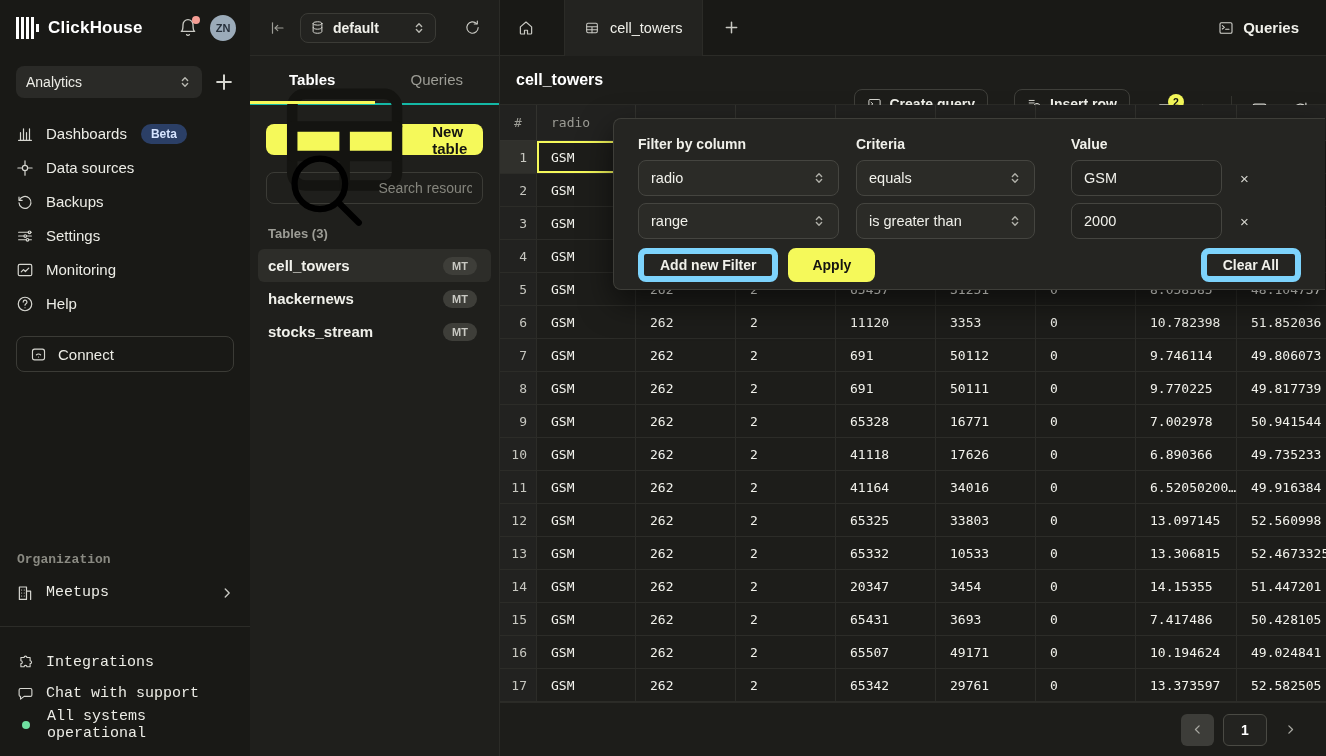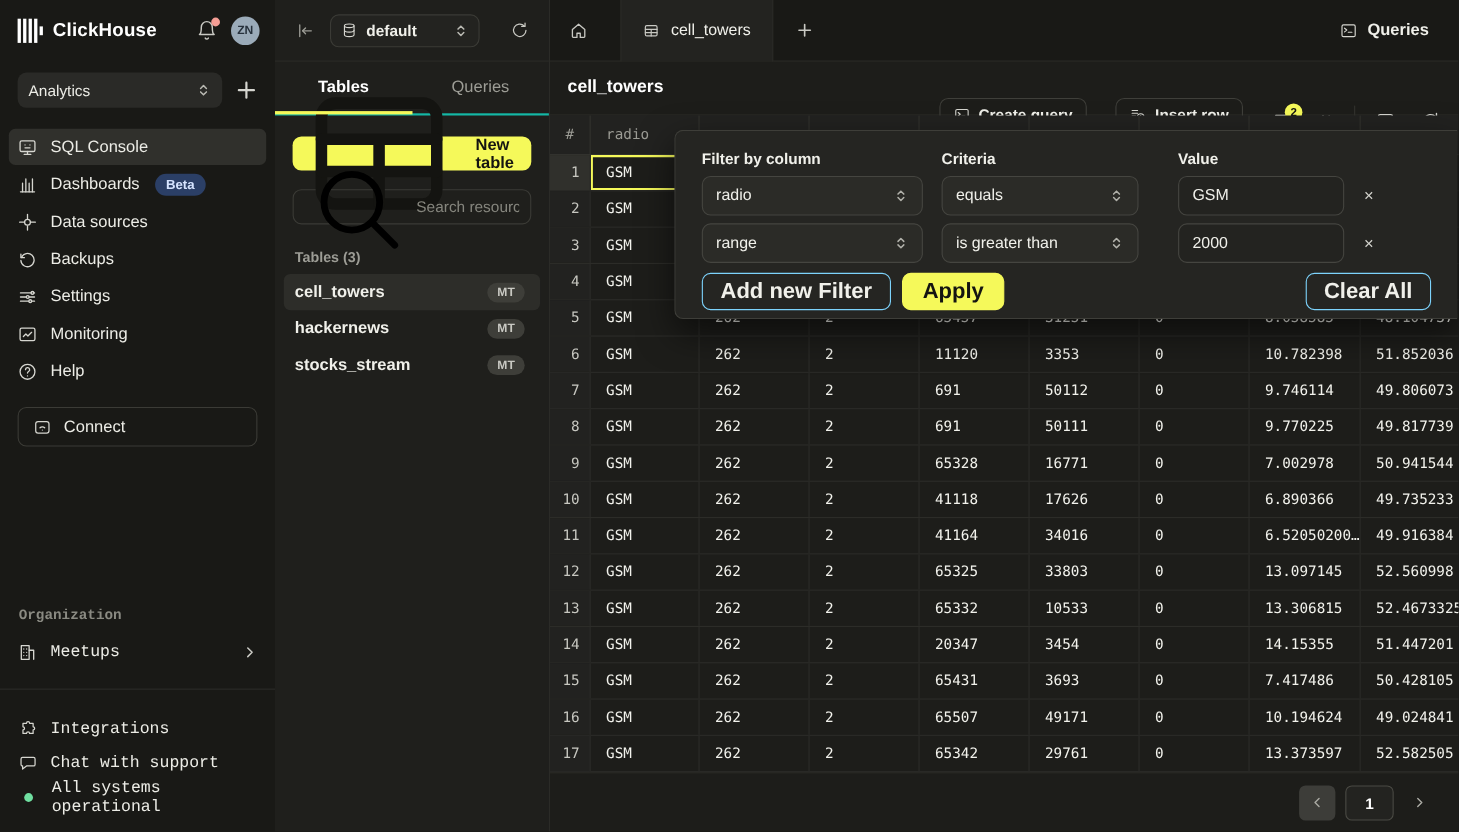--- a/index.html
+++ b/index.html
@@ -117,21 +117,21 @@
   .pgrid .c2 { margin-left:17px; }
   .pgrid .c3 { margin-left:36px; }
   .plabel { font-size:14px; font-weight:600; color:#f0f0ea; height:24px; }
   .prow { margin-bottom:7px; }
   .pselect { height:36px; background:#2b2b27; border:1px solid #454540; border-radius:8px; display:flex; align-items:center; padding:0 12px; font-size:14.5px; color:#f0f0ea; cursor:pointer; }
   .pselect .updown { margin-left:auto; color:#b0b0a9; }
   .pinput { height:36px; background:#232320; border:1px solid #454540; border-radius:8px; display:flex; align-items:center; padding:0 12px; }
   .pinput input { background:transparent; border:none; outline:none; color:#f0f0ea; font-size:14.5px; width:100%; font-family:"Liberation Sans",sans-serif; }
   .pclose { display:flex; align-items:center; justify-content:center; color:#d5d5cf; font-size:15px; cursor:pointer; }
   .pbuttons { display:flex; align-items:center; margin-top:9px; }
-  .pbtn { height:34px; border:1px solid #7dd3fc; border-radius:8px; padding:0 16px; display:flex; align-items:center; font-size:20px; font-weight:600; color:#f0f0ea; cursor:pointer; }
+  .pbtn { height:34px; border:6px solid #7dd3fc; border-radius:8px; padding:0 16px; display:flex; align-items:center; font-size:14px; font-weight:600; color:#f0f0ea; cursor:pointer; }
   .pbtn.apply { background:#f5f95a; border-color:#f5f95a; color:#141411; margin-left:10px; padding:0 18px; }
   .pbtn.clear { margin-left:auto; }
   .updown { width:14px; height:14px; }
 </style>
 </head>
 <body>
 
 <div class="sidebar">
   <div class="sb-header">
     <div class="logo">
@@ -162,30 +162,20 @@
         </svg>
     </div>
     <div class="plus-btn">
       <svg class="ic" viewBox="0 0 16 16">
           <path d="M8 2.5v11M2.5 8h11"></path>
         </svg>
     </div>
   </div>
 
   <div class="nav">
-    <div class="nav-item active">
-      <svg class="ic nico" viewBox="0 0 24 24">
-          <rect x="3" y="4" width="18" height="13" rx="2"></rect>
-          <path d="M9 9h.01M15 9h.01"></path>
-          <path d="M9 12.5h6"></path>
-          <path d="M12 17v3.5"></path>
-          <path d="M8 20.5h8"></path>
-        </svg>
-      <span>SQL Console</span>
-    </div>
     <div class="nav-item">
       <svg class="ic nico" viewBox="0 0 24 24">
           <path d="M3.5 20.5h17"></path>
           <path d="M6 20.5V10M10 20.5V5M14 20.5V10M18 20.5V5"></path>
         </svg>
       <span>Dashboards</span>
       <span class="badge-beta">Beta</span>
     </div>
     <div class="nav-item">
       <svg class="ic nico" viewBox="0 0 24 24">

